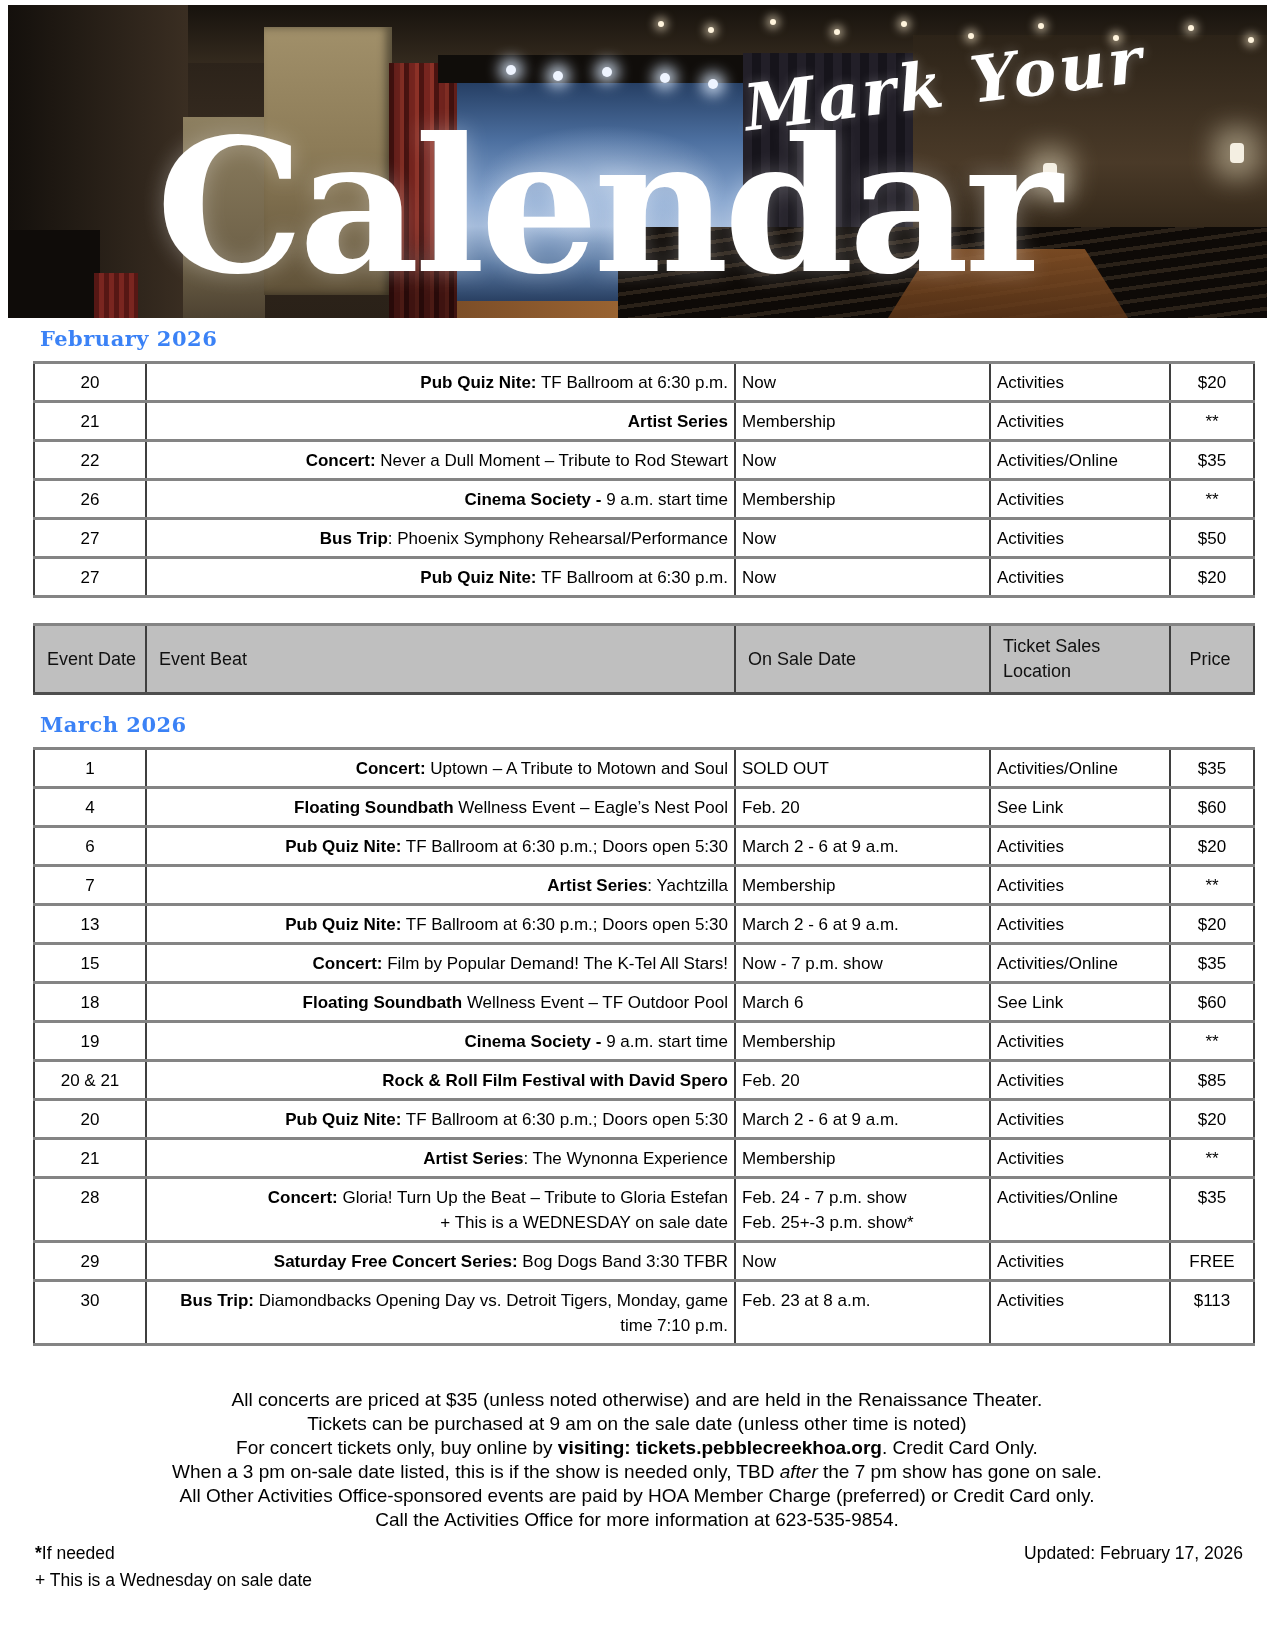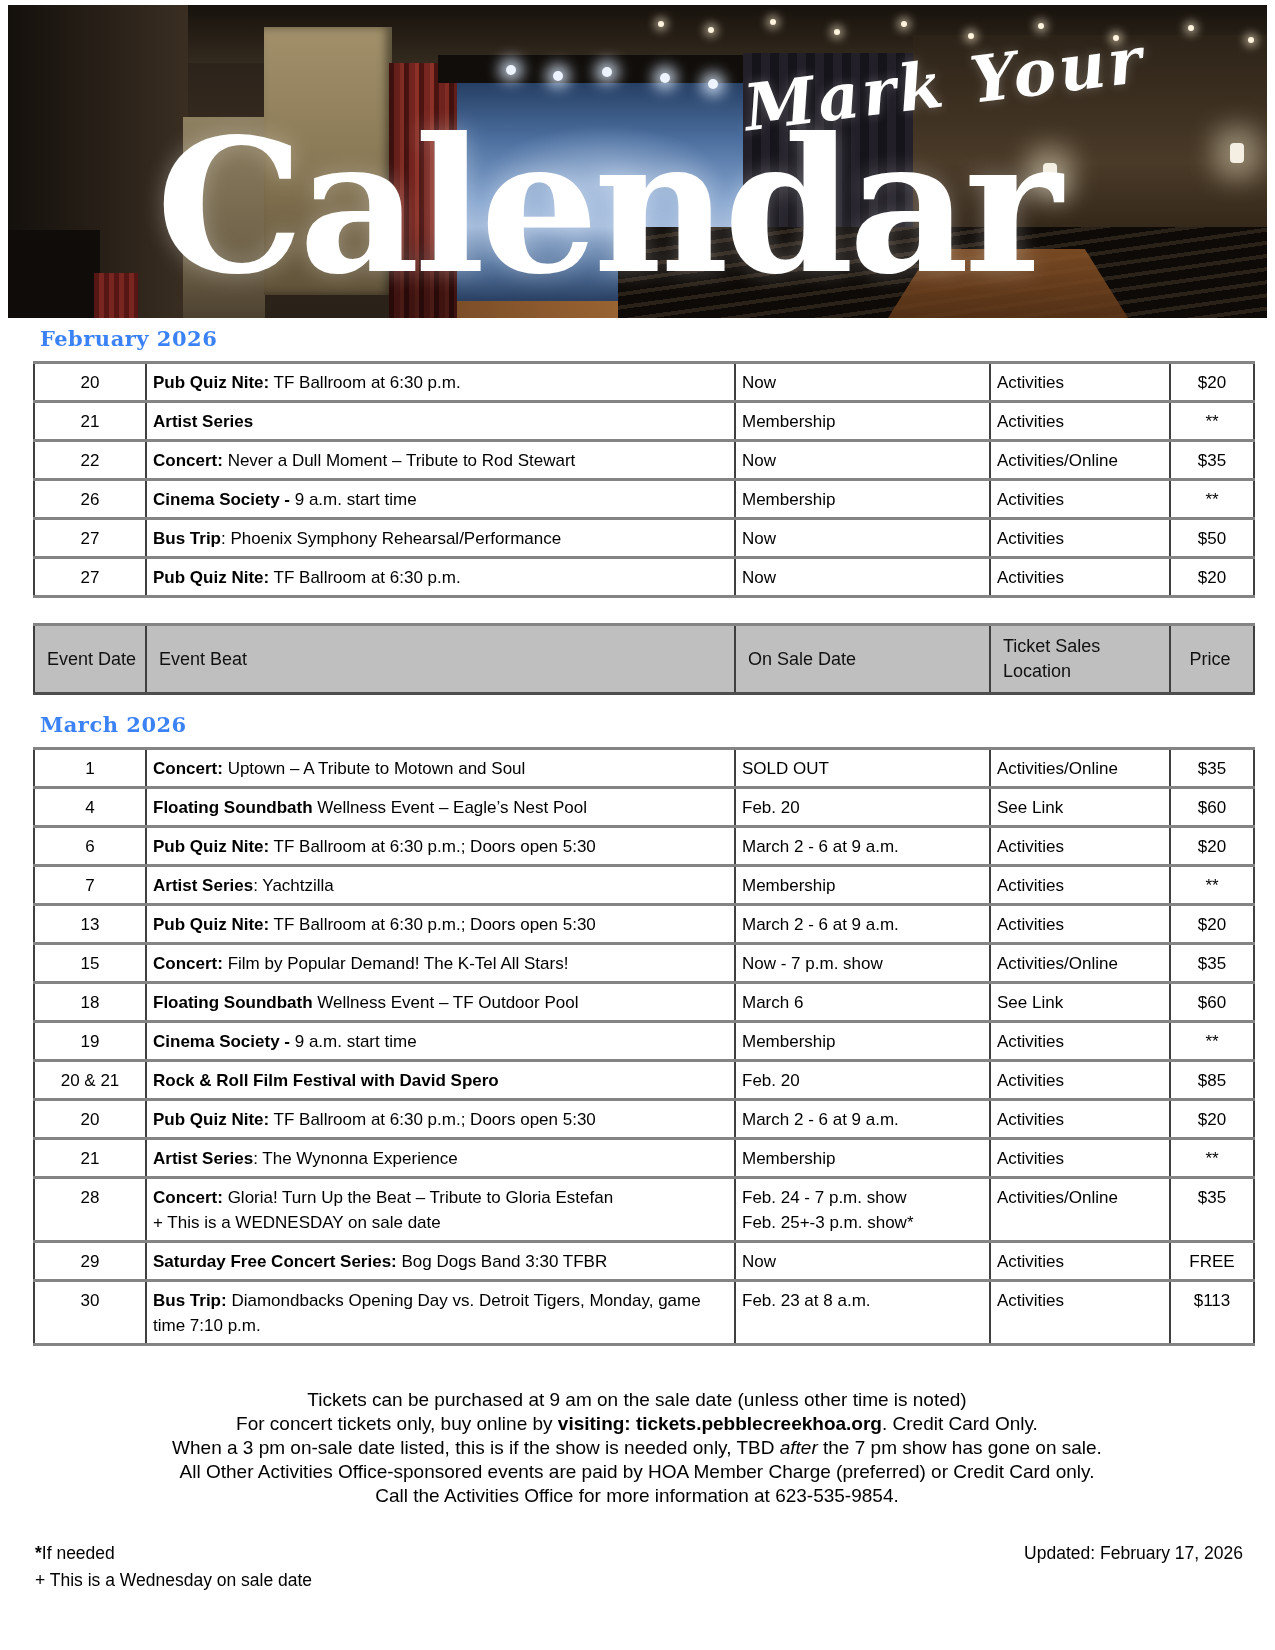--- a/index.html
+++ b/index.html
@@ -53,21 +53,21 @@
   
   table.cal{position:absolute;left:33px;width:1220px;border-collapse:collapse;table-layout:fixed;
       font-size:17px;line-height:25px;}
   #feb-table{top:361px;}
   #hdr-table{top:623px;}
   #march-table{top:747px;}
   table.cal td,table.cal th{border-left:2px solid #3f3f3f;border-right:2px solid #3f3f3f;
       border-top:3px solid #848484;border-bottom:3px solid #848484;
       vertical-align:top;padding:6px 6px 5px 6px;overflow:hidden;}
   td.c-date{text-align:center;padding-left:2px;padding-right:2px;}
-  td.c-name{padding-left:14px;}
+  td.c-name{padding-left:14px;text-align:right;}
   td.c-sale{padding-left:12px;}
   td.c-loc{padding-left:11px;}
   td.c-price{text-align:center;padding-left:2px;padding-right:2px;}
   .b{font-weight:bold;}
   
   #hdr-table th{background:#bfbfbf;font-weight:normal;color:#111;text-align:left;
       font-size:18px;line-height:25px;vertical-align:middle;padding:8px 6px 8px 12px;
       border-bottom:3px solid #4e4e4e;}
   #hdr-table th.h-price{text-align:center;padding-left:2px;}
 
@@ -381,20 +381,21 @@
         <td class="c-sale">
           <div>Feb. 23 at 8 a.m.</div>
         </td>
         <td class="c-loc">Activities</td>
         <td class="c-price">$113</td>
       </tr>
     </tbody>
 </table>
 
 <div id="footer">
+    <p><span>All concerts are priced at $35 (unless noted otherwise) and are held in the Renaissance Theater.</span></p>
     <p><span>Tickets can be purchased at 9 am on the sale date (unless other time is noted)</span></p>
     <p><span>For concert tickets only, buy online by </span><span class="b">visiting: tickets.pebblecreekhoa.org</span><span>. Credit Card Only.</span></p>
     <p><span>When a 3 pm on-sale date listed, this is if the show is needed only, TBD </span><span style="font-style: italic;">after</span><span> the 7 pm show has gone on sale.</span></p>
     <p><span>All Other Activities Office-sponsored events are paid by HOA Member Charge (preferred) or Credit Card only.</span></p>
     <p><span>Call the Activities Office for more information at 623-535-9854.</span></p>
   </div>
 
 <div id="notes">
   <div id="note-star"><span class="b">*</span><span>If needed</span></div>
   <div id="note-plus">+ This is a Wednesday on sale date</div>

